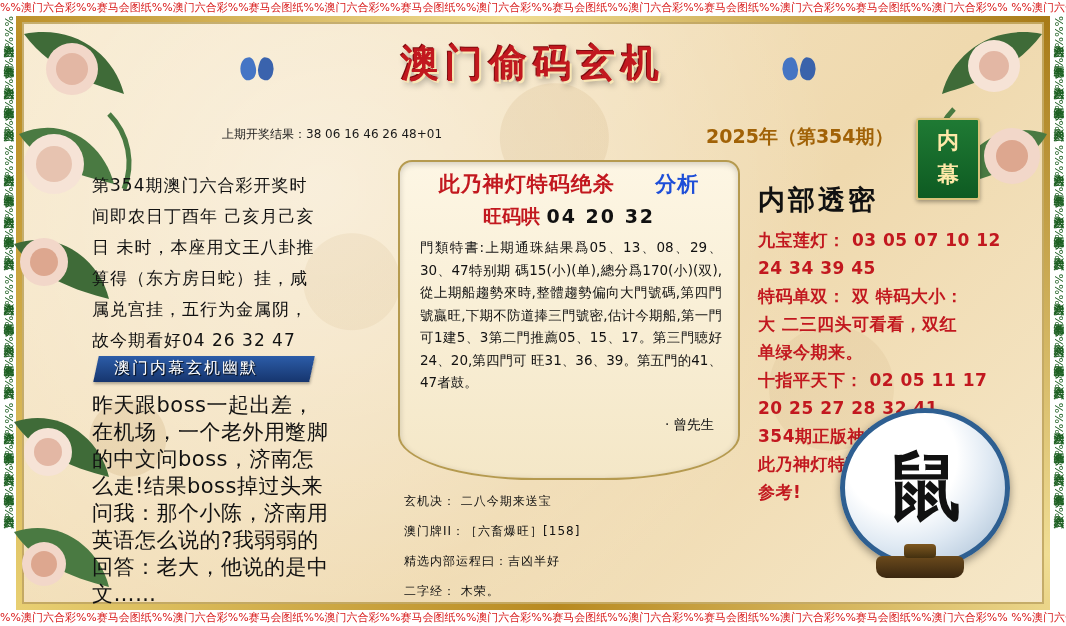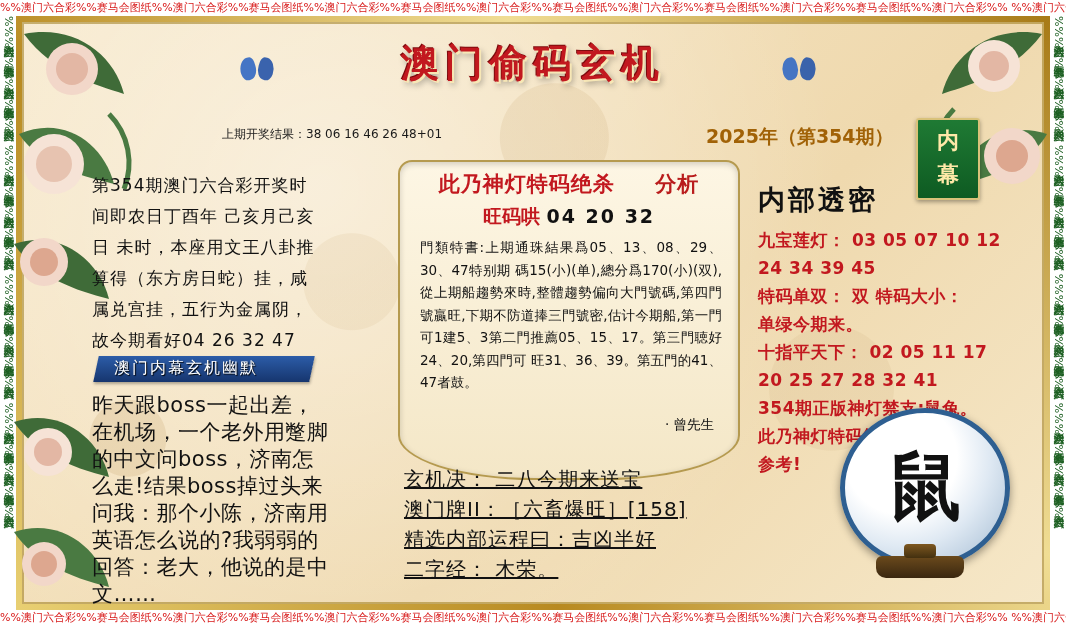--- a/index.html
+++ b/index.html
@@ -124,37 +124,37 @@
     position:absolute;inset:0;
     background:linear-gradient(180deg,#fdf6e4,#f4e7c7);
     border:2px solid #b59a4f;
     border-radius:14px 14px 40% 40%/14px 14px 14% 14%;
     box-shadow:0 2px 6px rgba(0,0,0,.18) inset;
   }
   .scroll .hdr{
     position:absolute;left:0;right:0;top:10px;text-align:center;
     font-size:21px;font-weight:bold;color:#c2181f;letter-spacing:1px;
   }
-  .scroll .hdr .an{color:#b91c1c;margin-left:32px;}
+  .scroll .hdr .an{color:#1d4ed8;margin-left:32px;}
   .scroll .sub{
     position:absolute;left:0;right:0;top:44px;text-align:center;
     font-size:19px;font-weight:bold;color:#c2181f;
   }
   .scroll .sub .nums{color:#111;letter-spacing:2px;}
   .scroll .txt{
     position:absolute;left:22px;right:18px;top:76px;
     font-size:13.5px;line-height:22.5px;color:#111;text-align:justify;
   }
   .scroll .sign{
     position:absolute;right:26px;bottom:46px;font-size:13.5px;color:#111;
   }
 
   .bottomlines{
-    position:absolute;left:404px;top:464px;width:340px;
-    font-size:20px;line-height:30px;color:#111;letter-spacing:1px;text-decoration:underline;
+    position:absolute;left:404px;top:486px;width:340px;
+    font-size:12px;line-height:30px;color:#111;letter-spacing:1px;
   }
 
   
   .neimu{
     position:absolute;right:86px;top:118px;width:60px;height:78px;
     background:linear-gradient(180deg,#1f7a34,#0e5b22);
     border:2px solid #d9c27a;border-radius:3px;
     box-shadow:0 2px 4px rgba(0,0,0,.35);
   }
   .neimu span{
@@ -297,20 +297,21 @@
   <span class="a">内</span>
   <span class="b">幕</span>
 </div>
 
 <div class="toumi">内部透密</div>
 
 <div class="rightcol">
   <div>九宝莲灯： 03 05 07 10 12</div>
   <div>24 34 39 45</div>
   <div>特码单双： 双  特码大小：</div>
+  <div>大  二三四头可看看，双红</div>
   <div>单绿今期来。</div>
   <div>十指平天下： 02 05 11 17</div>
   <div>20 25 27 28 32 41</div>
   <div>354期正版神灯禁支:鼠兔。</div>
   <div>此乃神灯特码绝杀，请大家</div>
   <div>参考!</div>
 </div>
 
 <div class="medal">
   <div class="plate">

